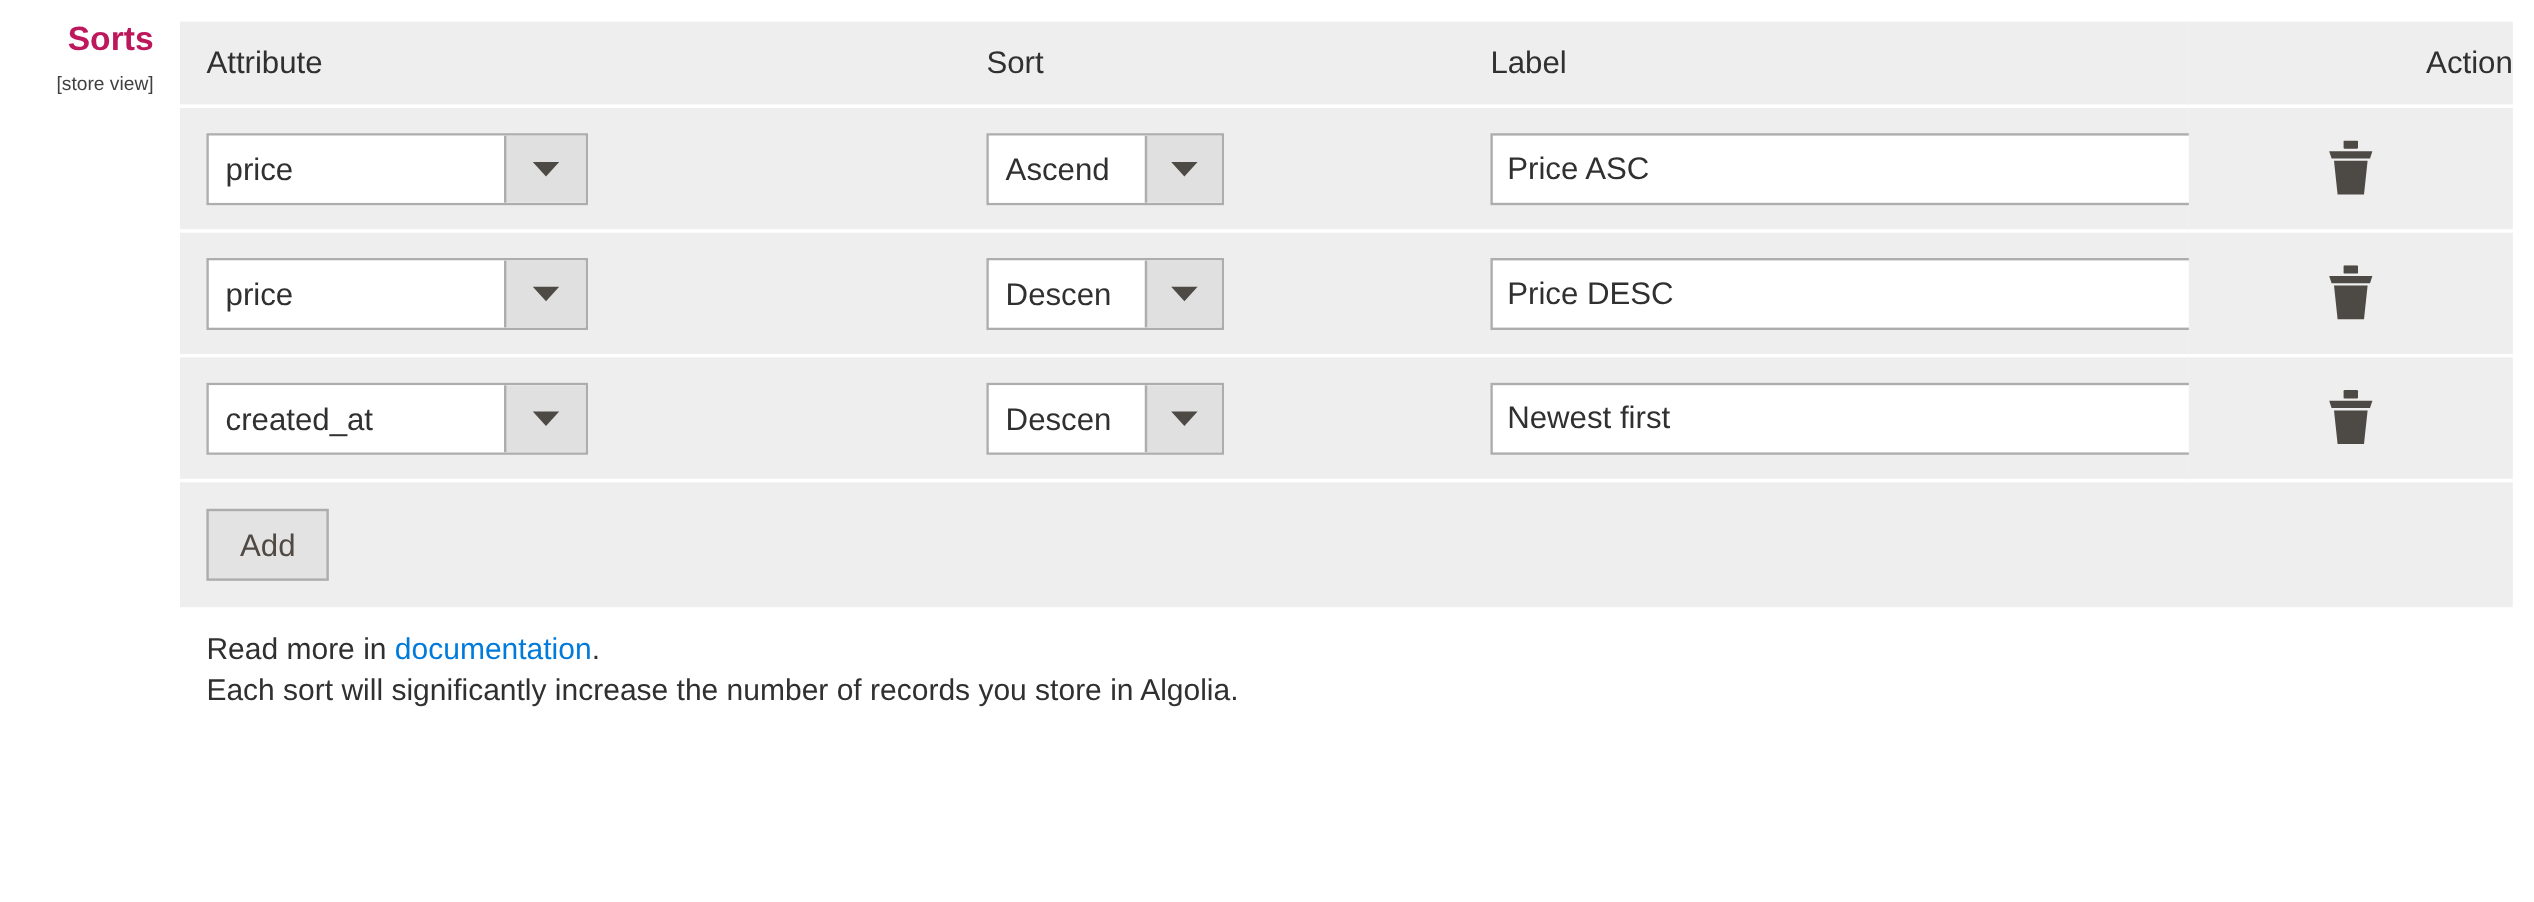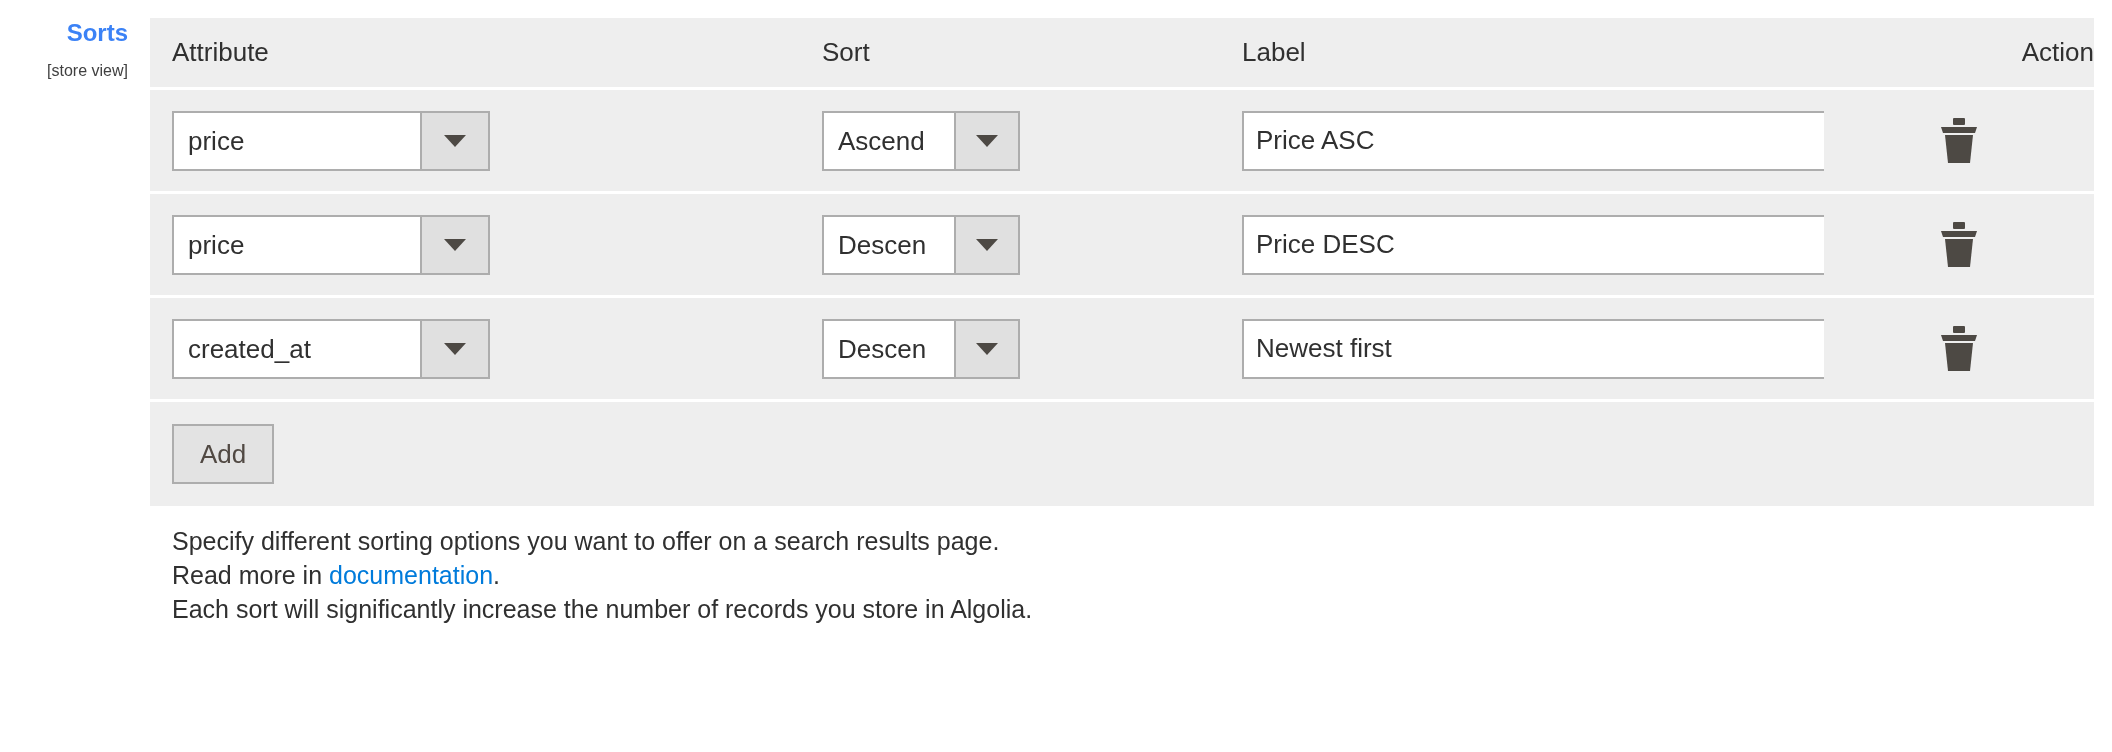--- a/index.html
+++ b/index.html
@@ -23,23 +23,23 @@
 
   
   .label-col {
     width: 150px;
     flex: 0 0 150px;
     text-align: right;
     padding-right: 22px;
     box-sizing: border-box;
   }
   .field-label {
-    font-size: 24px;
+    font-size: 28px;
     font-weight: bold;
-    color: #3b82f6;
+    color: #be185d;
     line-height: 30px;
     white-space: nowrap;
   }
   .field-scope {
     font-size: 16px;
     color: #404040;
     line-height: 28px;
     white-space: nowrap;
     margin-top: 9px;
   }
@@ -325,19 +325,18 @@
         <tr class="add-row">
           <td colspan="4">
             <button class="btn-add">Add</button>
           </td>
         </tr>
 
       </tbody>
     </table>
 
     <div class="field-note">
-      <div>Specify different sorting options you want to offer on a search results page.</div>
       <div><span>Read more in </span><a href="#">documentation</a><span>.</span></div>
       <div>Each sort will significantly increase the number of records you store in Algolia.</div>
     </div>
 
   </div>
 </div>
 
 </body></html>

